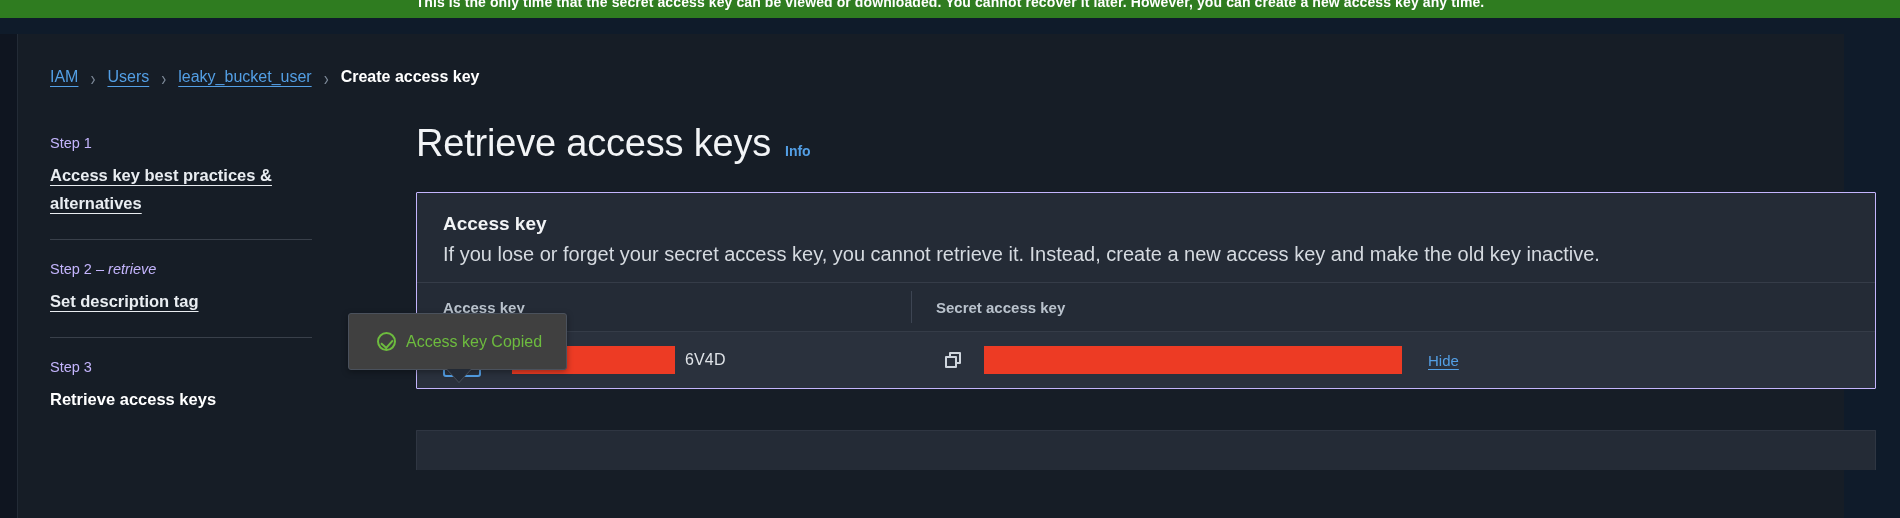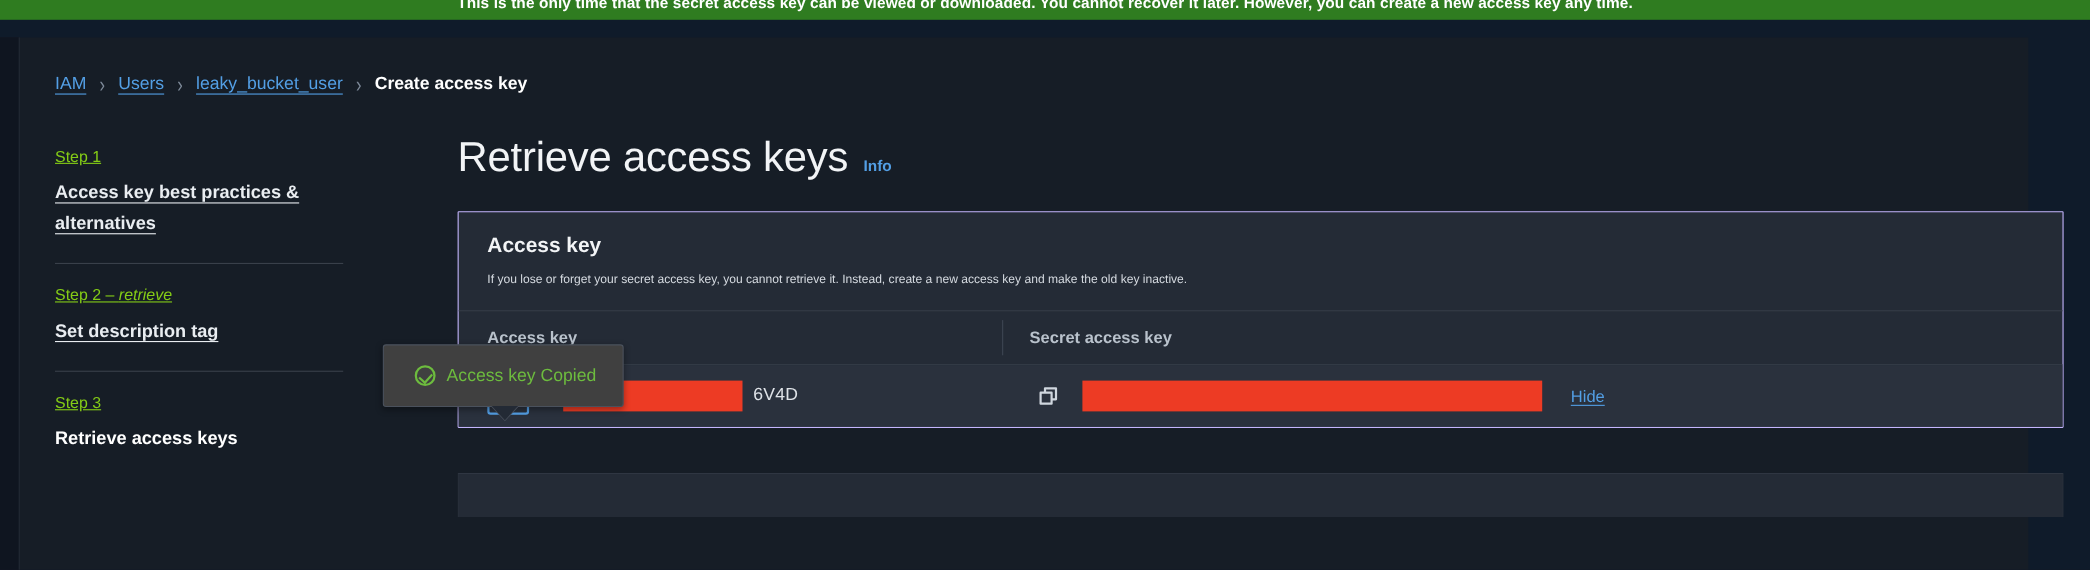--- a/index.html
+++ b/index.html
@@ -89,24 +89,23 @@
   
   .steps {
     position: absolute;
     left: 50px;
     top: 100px;
     width: 262px;
   }
   .step-block { padding: 0; }
   .step-kicker {
     font-size: 14.5px;
-    color: #84cc16;
+    color: #c4b5fd;
     margin-bottom: 9px;
     line-height: 18px;
-    text-decoration: underline;
   }
   .step-kicker i { font-style: italic; }
   .step-title-link {
     font-size: 16.5px;
     font-weight: bold;
     color: #e9edf1;
     text-decoration: underline;
     text-underline-offset: 4px;
     text-decoration-thickness: 1px;
     line-height: 28px;
@@ -170,21 +169,21 @@
   .card-head {
     padding: 20px 26px 18px 26px;
   }
   .card-title {
     font-size: 19px;
     font-weight: bold;
     color: #f2f4f6;
     margin-bottom: 9px;
   }
   .card-desc {
-    font-size: 11px;
+    font-size: 20px;
     color: #d5dae0;
     line-height: 20px;
   }
 
   .table-sep {
     height: 1px;
     background: #353c48;
     width: 100%;
   }
 

